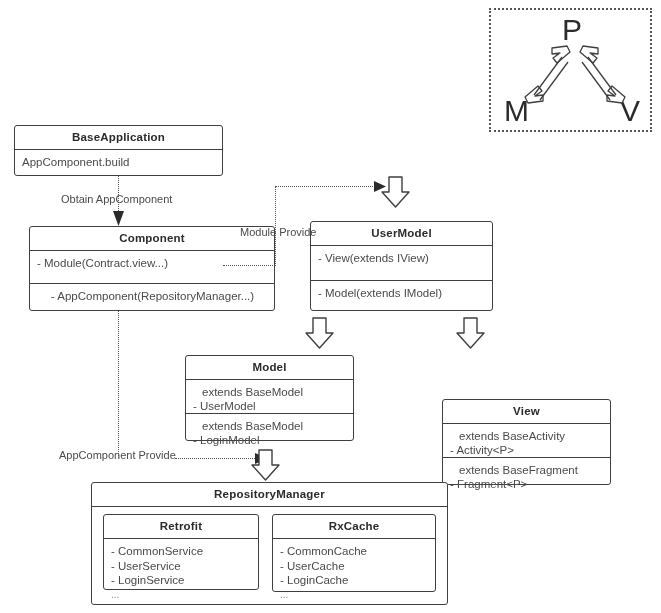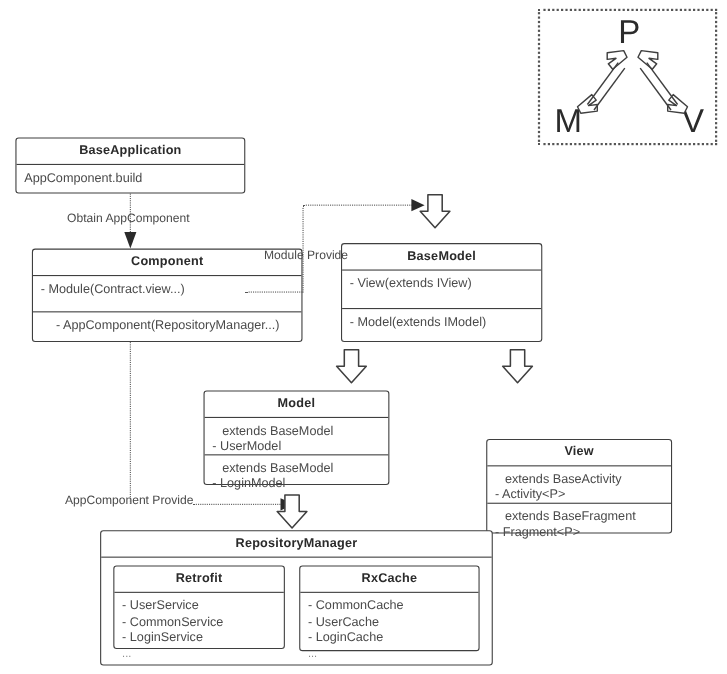--- a/index.html
+++ b/index.html
@@ -133,21 +133,21 @@
   </div>
 
   <div class="uml-box" style="left:29px; top:226px; width:246px; height:85px;">
     <div class="uml-title">Component</div>
     <div class="uml-row" style="height:32px;">- Module(Contract.view...)</div>
     <div class="uml-row" style="height:32px;text-align:center;">- AppComponent(RepositoryManager...)</div>
   </div>
 
 
   <div class="uml-box" style="left:310px; top:221px; width:183px; height:90px;">
-    <div class="uml-title">BaseModel</div>
+    <div class="uml-title">UserModel</div>
     <div class="uml-row" style="height:34px;">- View(extends IView)</div>
     <div class="uml-row" style="height:34px;">- Model(extends IModel)</div>
   </div>
 
   <div class="uml-box" style="left:185px; top:355px; width:169px; height:86px;">
     <div class="uml-title">Model</div>
     <div class="uml-row" style="height:33px;">
       <span class="indent">extends BaseModel</span>
       <span>- UserModel</span>
     </div>
@@ -169,22 +169,22 @@
     </div>
   </div>
 
   <div class="uml-box" style="left:91px; top:482px; width:357px; height:123px;">
     <div class="uml-title">RepositoryManager</div>
   </div>
 
   <div class="sub-box" style="left:103px; top:514px; width:156px; height:76px;">
     <div class="uml-title">Retrofit</div>
     <div class="sub-list">
+      <div>- CommonService</div>
       <div>- UserService</div>
-      <div>- CommonService</div>
       <div>- LoginService</div>
       <div class="ellipsis-row">...</div>
     </div>
   </div>
 
   <div class="sub-box" style="left:272px; top:514px; width:164px; height:78px;">
     <div class="uml-title">RxCache</div>
     <div class="sub-list">
       <div>- CommonCache</div>
       <div>- UserCache</div>

